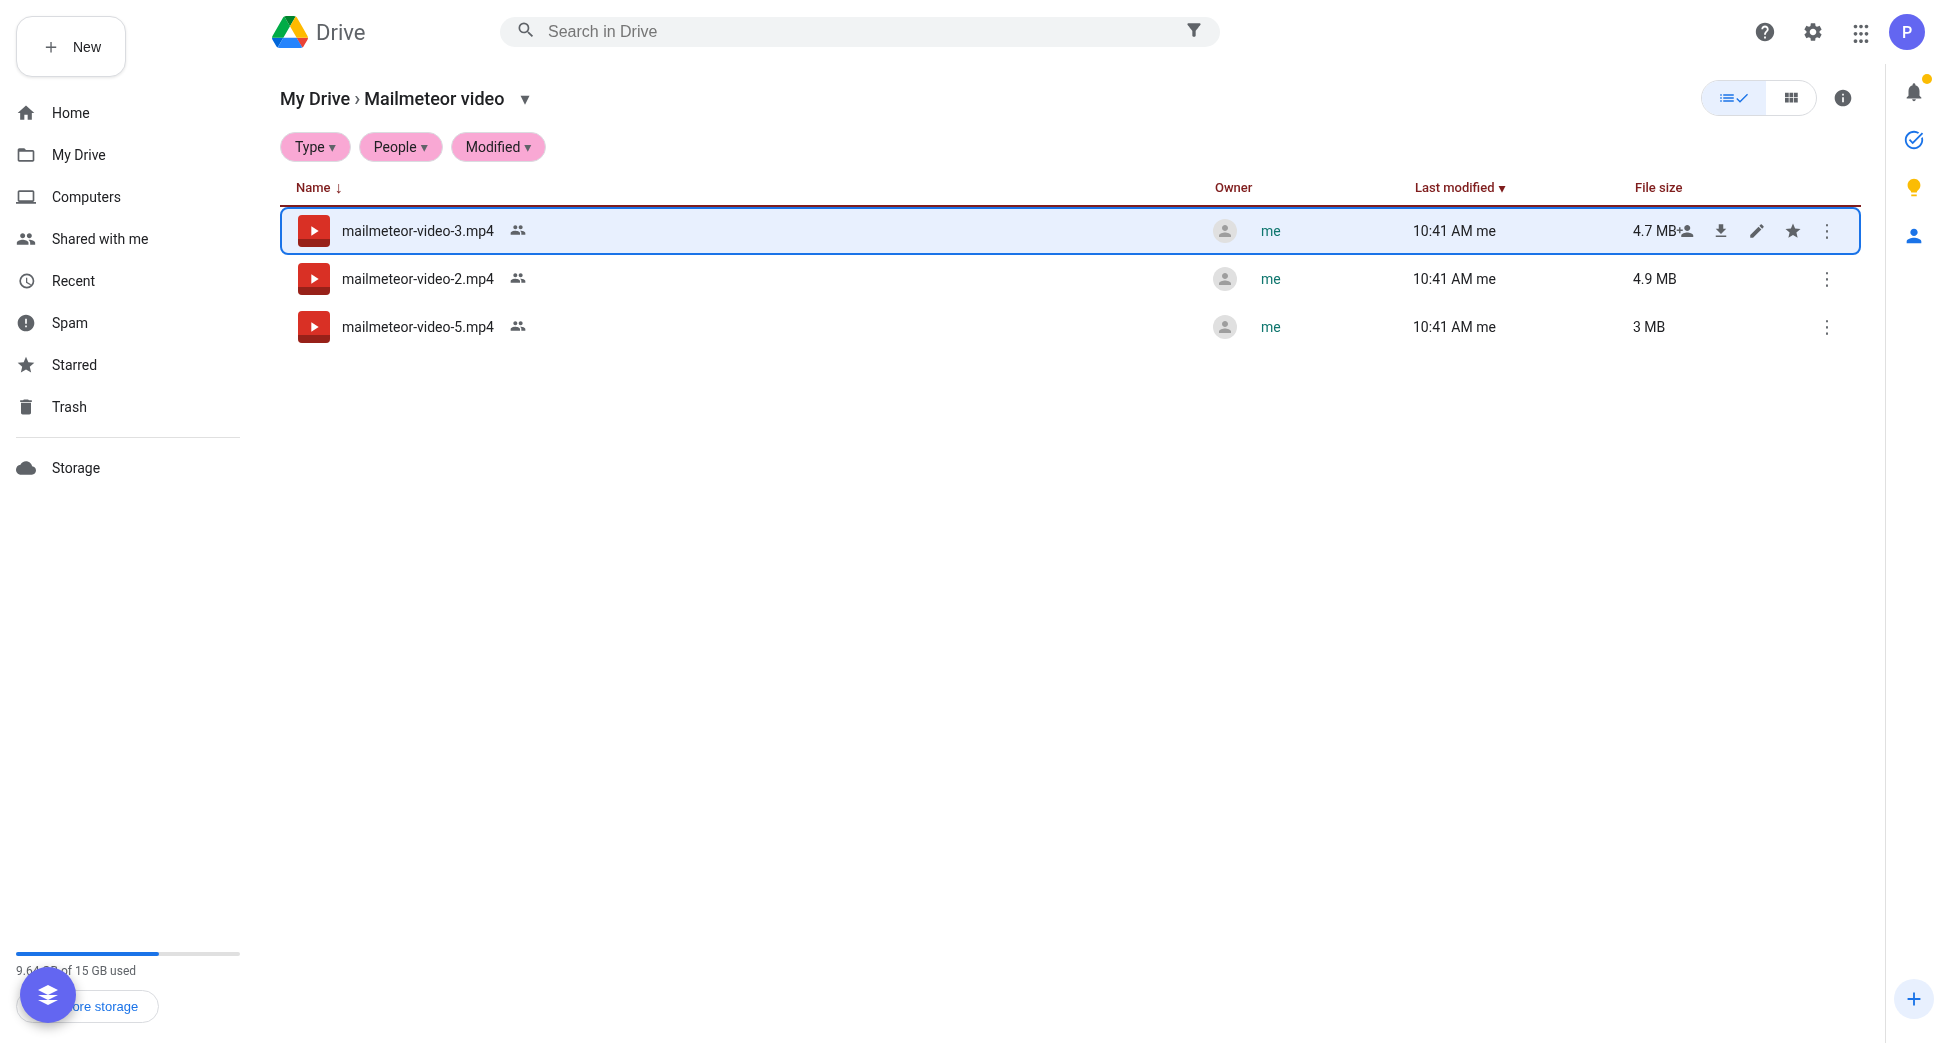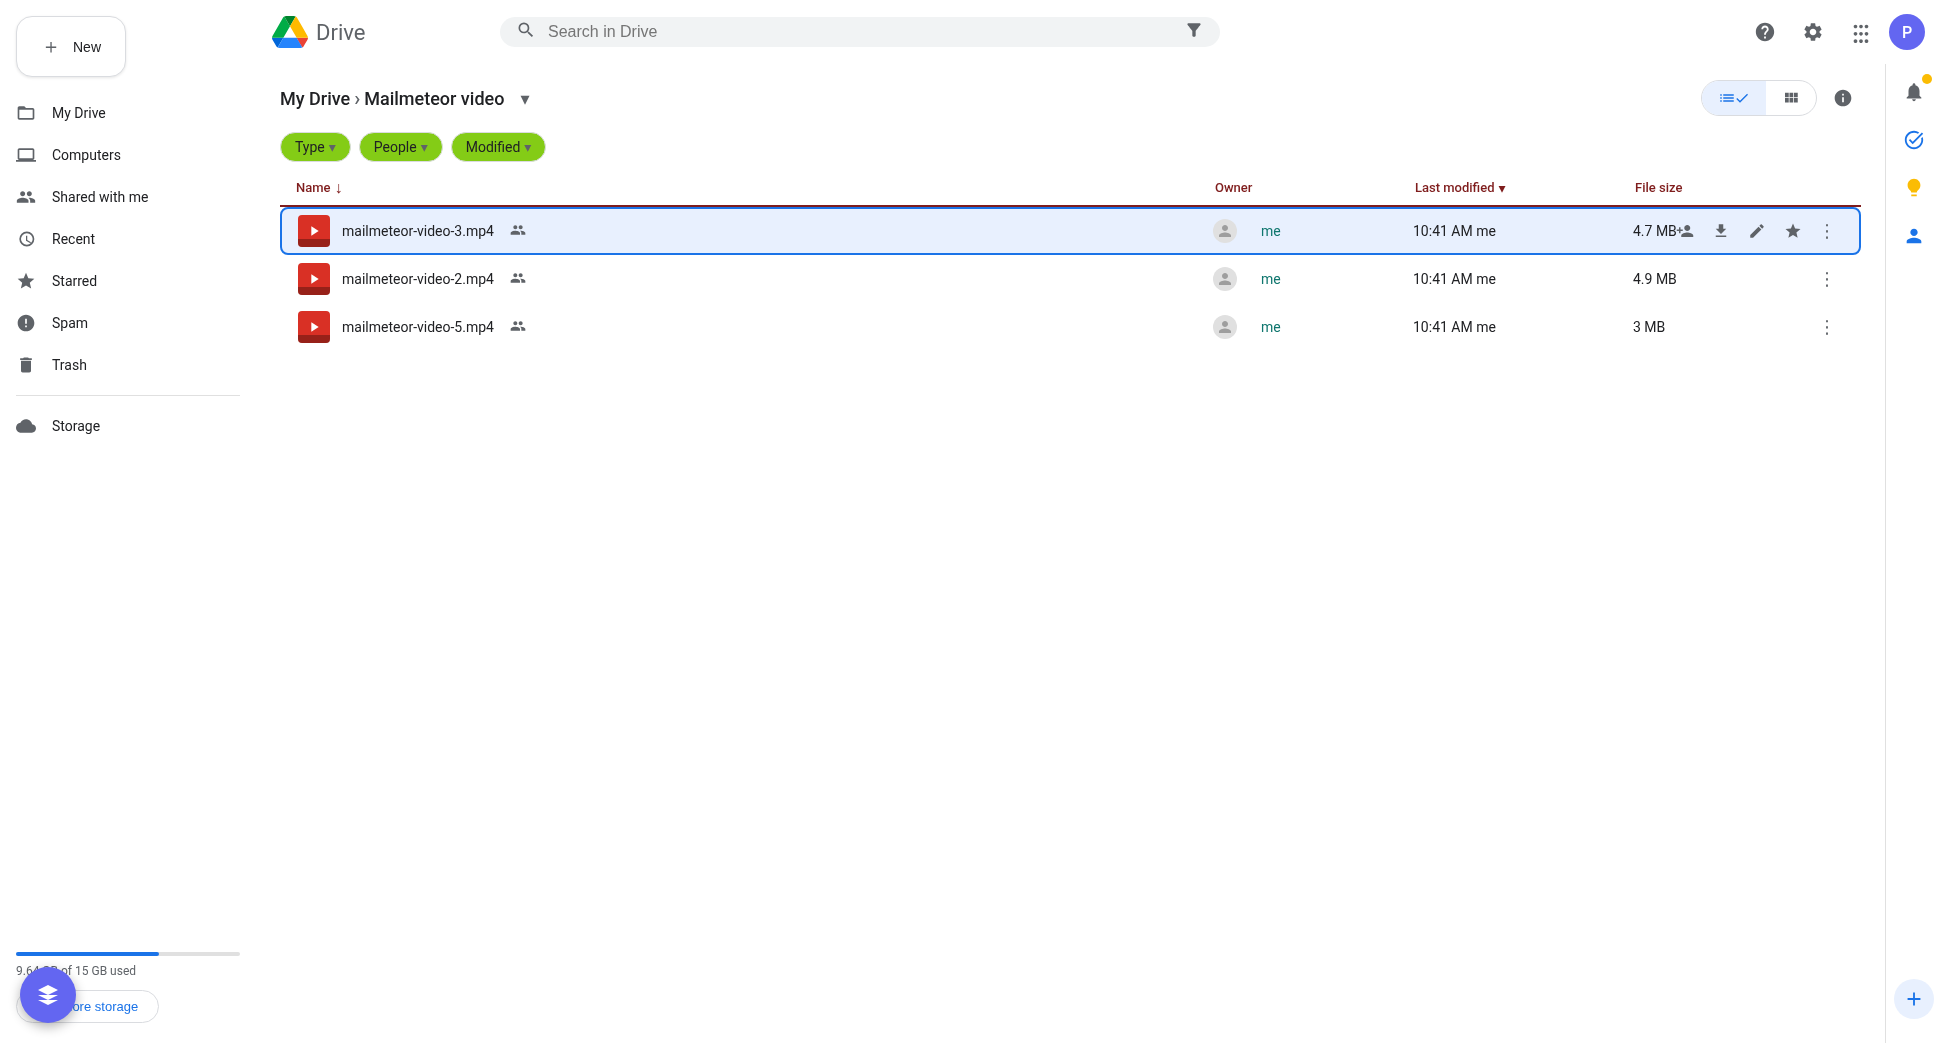--- a/index.html
+++ b/index.html
@@ -200,21 +200,21 @@
     .filter-chip {
       display: flex;
       align-items: center;
       gap: 4px;
       padding: 6px 14px;
       border: 1px solid #dadce0;
       border-radius: 20px;
       font-size: 14px;
       cursor: pointer;
       color: #202124;
-      background: #84cc16;
+      background: #f9a8d4;
     }
     .filter-chip .chip-arrow { font-size: 14px; color: #5f6368; }
 
     
     .file-list-container { flex: 1; overflow-y: auto; padding: 0 24px; }
     .file-list-header {
       display: grid;
       grid-template-columns: 1fr 200px 220px 160px 50px;
       padding: 8px 16px;
       font-size: 13px;
@@ -376,20 +376,28 @@
 <div class="sidebar">
   <button class="sidebar-new-btn">
     <span class="plus-icon">＋</span>
     <span>New</span>
   </button>
 
   <nav class="sidebar-nav">
     <div class="sidebar-item">
       <span class="icon">
         <svg width="20" height="20" viewBox="0 0 24 24" fill="#5f6368">
+            <path d="M10 20v-6h4v6h5v-8h3L12 3 2 12h3v8z"></path>
+          </svg>
+      </span>
+      <span>Home</span>
+    </div>
+    <div class="sidebar-item">
+      <span class="icon">
+        <svg width="20" height="20" viewBox="0 0 24 24" fill="#5f6368">
             <path d="M20 6h-8l-2-2H4c-1.1 0-2 .9-2 2v12c0 1.1.9 2 2 2h16c1.1 0 2-.9 2-2V8c0-1.1-.9-2-2-2zm0 12H4V8h16v10z"></path>
           </svg>
       </span>
       <span>My Drive</span>
     </div>
     <div class="sidebar-item">
       <span class="icon">
         <svg width="20" height="20" viewBox="0 0 24 24" fill="#5f6368">
             <path d="M20 18c1.1 0 2-.9 2-2V6c0-1.1-.9-2-2-2H4c-1.1 0-2 .9-2 2v10c0 1.1.9 2 2 2H0v2h24v-2h-4zM4 6h16v10H4V6z"></path>
           </svg>
@@ -408,32 +416,32 @@
       <span class="icon">
         <svg width="20" height="20" viewBox="0 0 24 24" fill="#5f6368">
             <path d="M13 3a9 9 0 1 0 0 18A9 9 0 0 0 13 3zm0 16a7 7 0 1 1 0-14 7 7 0 0 1 0 14zm.5-11H12v6l5.25 3.15.75-1.23-4.5-2.67V8z"></path>
           </svg>
       </span>
       <span>Recent</span>
     </div>
     <div class="sidebar-item">
       <span class="icon">
         <svg width="20" height="20" viewBox="0 0 24 24" fill="#5f6368">
+            <path d="M12 2C6.48 2 2 6.48 2 12s4.48 10 10 10 10-4.48 10-10S17.52 2 12 2zm1 15h-2v-2h2v2zm0-4h-2V7h2v6z"></path>
+          </svg>
+      </span>
+      <span>Spam</span>
+    </div>
+    <div class="sidebar-item">
+      <span class="icon">
+        <svg width="20" height="20" viewBox="0 0 24 24" fill="#5f6368">
             <path d="M12 17.27L18.18 21l-1.64-7.03L22 9.24l-7.19-.62L12 2 9.19 8.62 2 9.24l5.46 4.73L5.82 21z"></path>
           </svg>
       </span>
       <span>Starred</span>
-    </div>
-    <div class="sidebar-item">
-      <span class="icon">
-        <svg width="20" height="20" viewBox="0 0 24 24" fill="#5f6368">
-            <path d="M12 2C6.48 2 2 6.48 2 12s4.48 10 10 10 10-4.48 10-10S17.52 2 12 2zm1 15h-2v-2h2v2zm0-4h-2V7h2v6z"></path>
-          </svg>
-      </span>
-      <span>Spam</span>
     </div>
     <div class="sidebar-item">
       <span class="icon">
         <svg width="20" height="20" viewBox="0 0 24 24" fill="#5f6368">
             <path d="M6 19c0 1.1.9 2 2 2h8c1.1 0 2-.9 2-2V7H6v12zM19 4h-3.5l-1-1h-5l-1 1H5v2h14V4z"></path>
           </svg>
       </span>
       <span>Trash</span>
     </div>
     <div class="sidebar-divider"></div>

